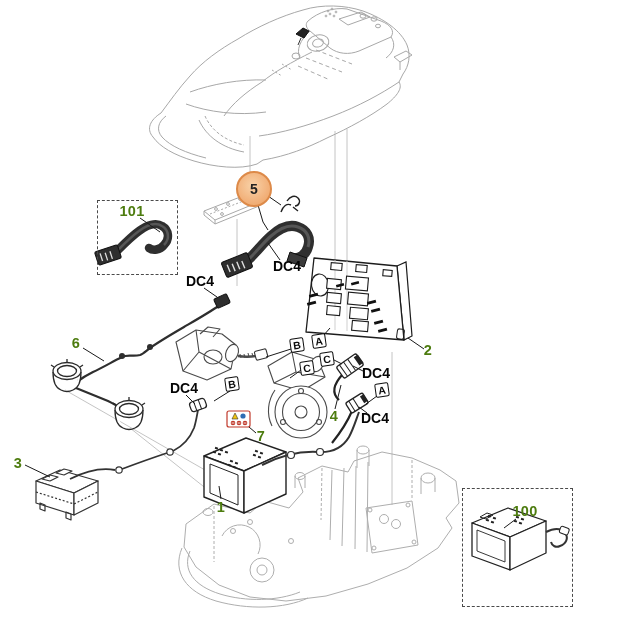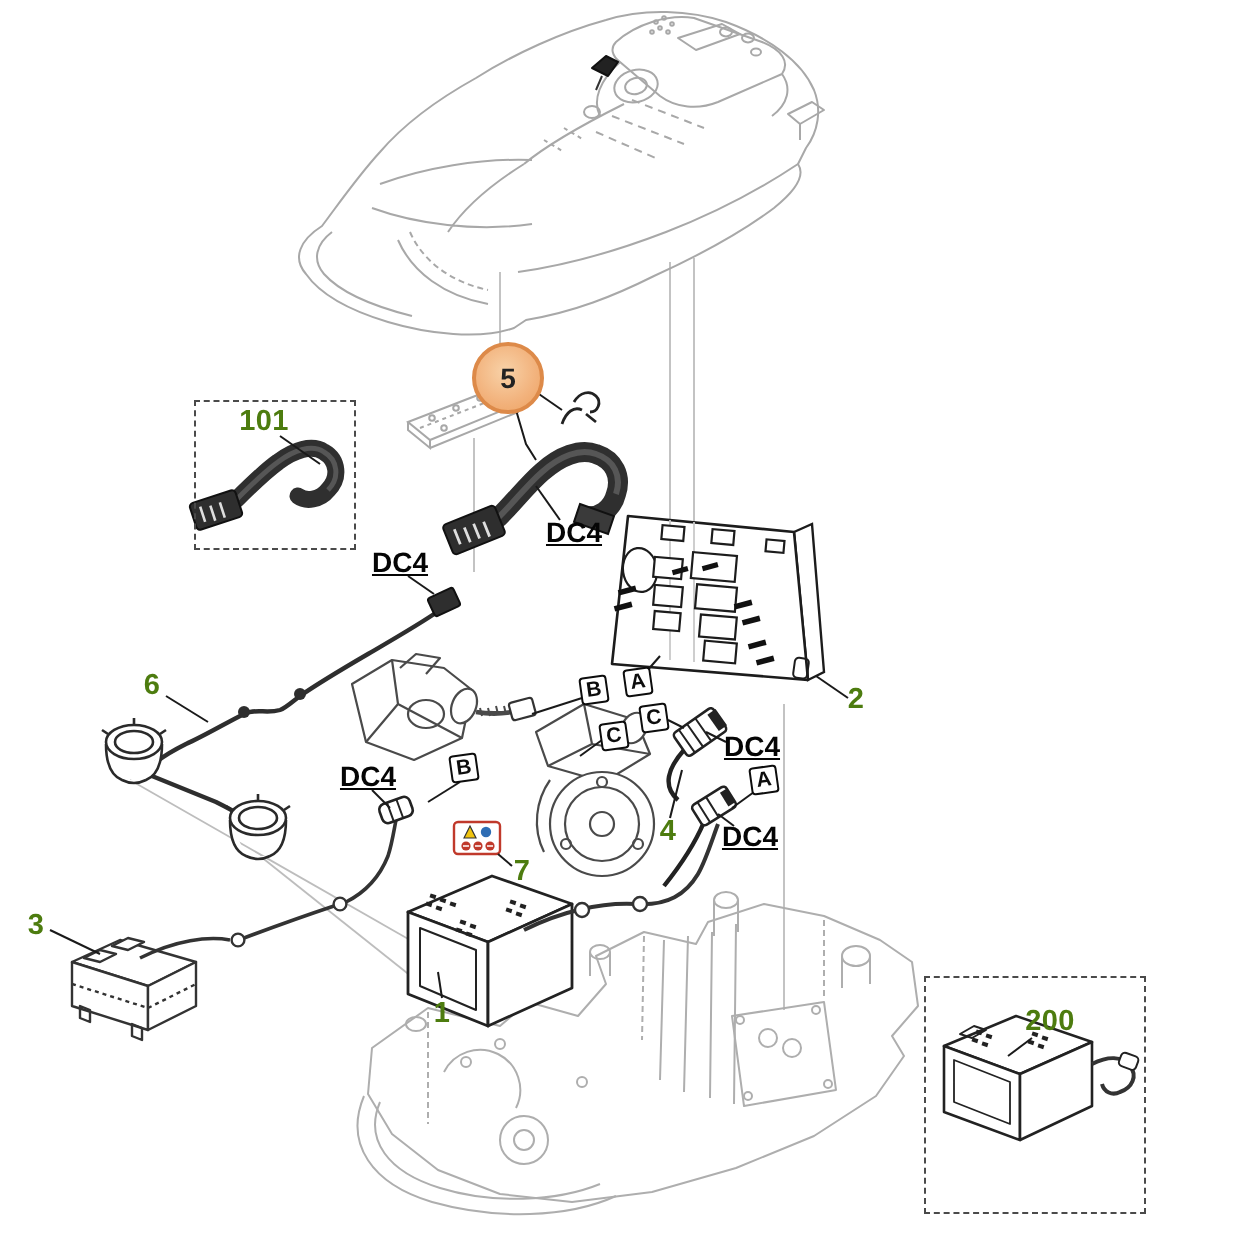--- a/index.html
+++ b/index.html
@@ -8,21 +8,21 @@
     font-family:"Liberation Sans", sans-serif;
   }
   #art{position:absolute;left:0;top:0;}
   .callout{
     position:absolute;transform:translate(-50%,-50%);
     font-weight:bold;font-size:14.5px;color:#4d7c0f;white-space:nowrap;
     letter-spacing:.2px;
   }
   .dc4{
     position:absolute;transform:translate(-50%,-50%);
-    font-weight:bold;font-size:14px;color:#050505;white-space:nowrap;text-decoration:underline;
+    font-weight:bold;font-size:14px;color:#050505;white-space:nowrap;
   }
   .badge{
     position:absolute;width:14px;height:14px;box-sizing:border-box;
     transform:translate(-50%,-50%) rotate(-8deg);
     border:1.7px solid #0d0d0d;background:#fff;border-radius:2px;
     font-weight:bold;font-size:10.5px;color:#0d0d0d;
     display:flex;align-items:center;justify-content:center;line-height:1;
   }
   .dashed-box{
     position:absolute;border:1.4px dashed #4a4a4a;background:transparent;box-sizing:border-box;
@@ -346,21 +346,21 @@
     <span>5</span>
   </div>
 
   <div class="callout" style="left:132px;top:211px;">101</div>
   <div class="callout" style="left:428px;top:350px;">2</div>
   <div class="callout" style="left:76px;top:343px;">6</div>
   <div class="callout" style="left:18px;top:463px;">3</div>
   <div class="callout" style="left:334px;top:416px;">4</div>
   <div class="callout" style="left:261px;top:436px;">7</div>
   <div class="callout" style="left:221px;top:507px;">1</div>
-  <div class="callout" style="left:525px;top:511px;">200</div>
+  <div class="callout" style="left:525px;top:511px;">100</div>
 
   <div class="dc4" style="left:287px;top:266px;">DC4</div>
   <div class="dc4" style="left:200px;top:281px;">DC4</div>
   <div class="dc4" style="left:184px;top:388px;">DC4</div>
   <div class="dc4" style="left:376px;top:373px;">DC4</div>
   <div class="dc4" style="left:375px;top:418px;">DC4</div>
 
   <div class="badge" style="left:297px;top:345px;">B</div>
   <div class="badge" style="left:319px;top:341px;">A</div>
   <div class="badge" style="left:327px;top:359px;">C</div>

